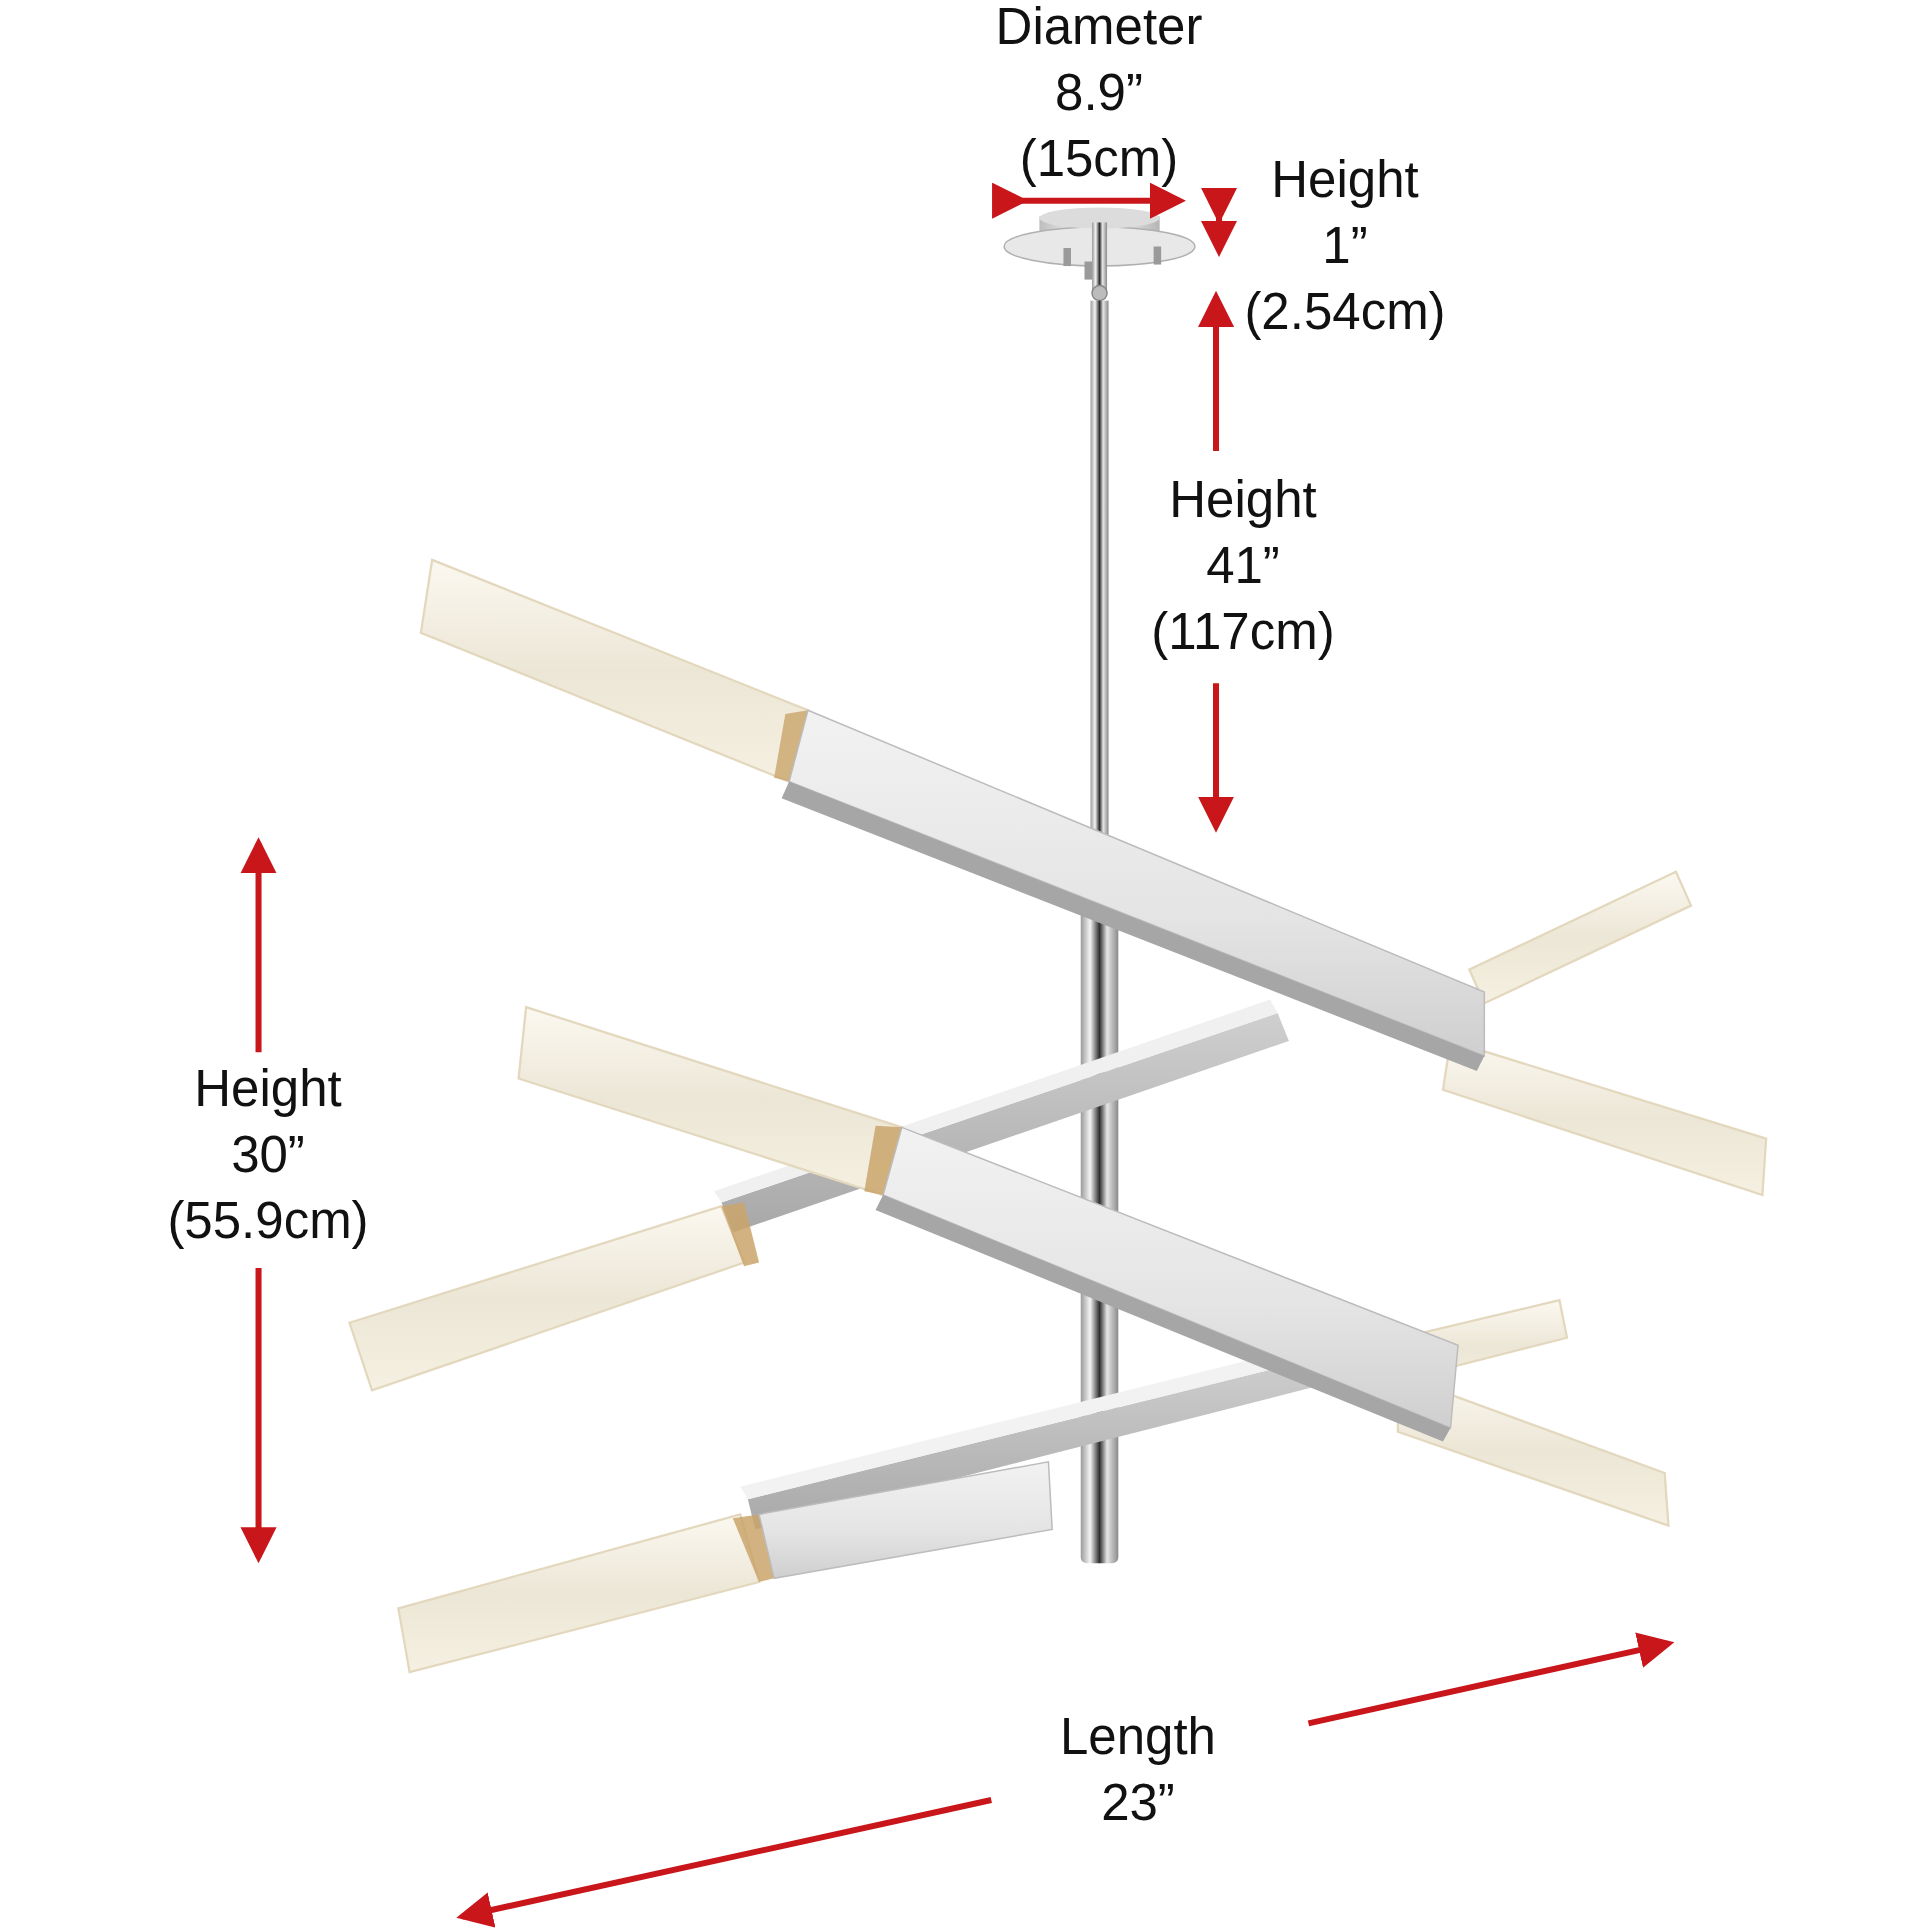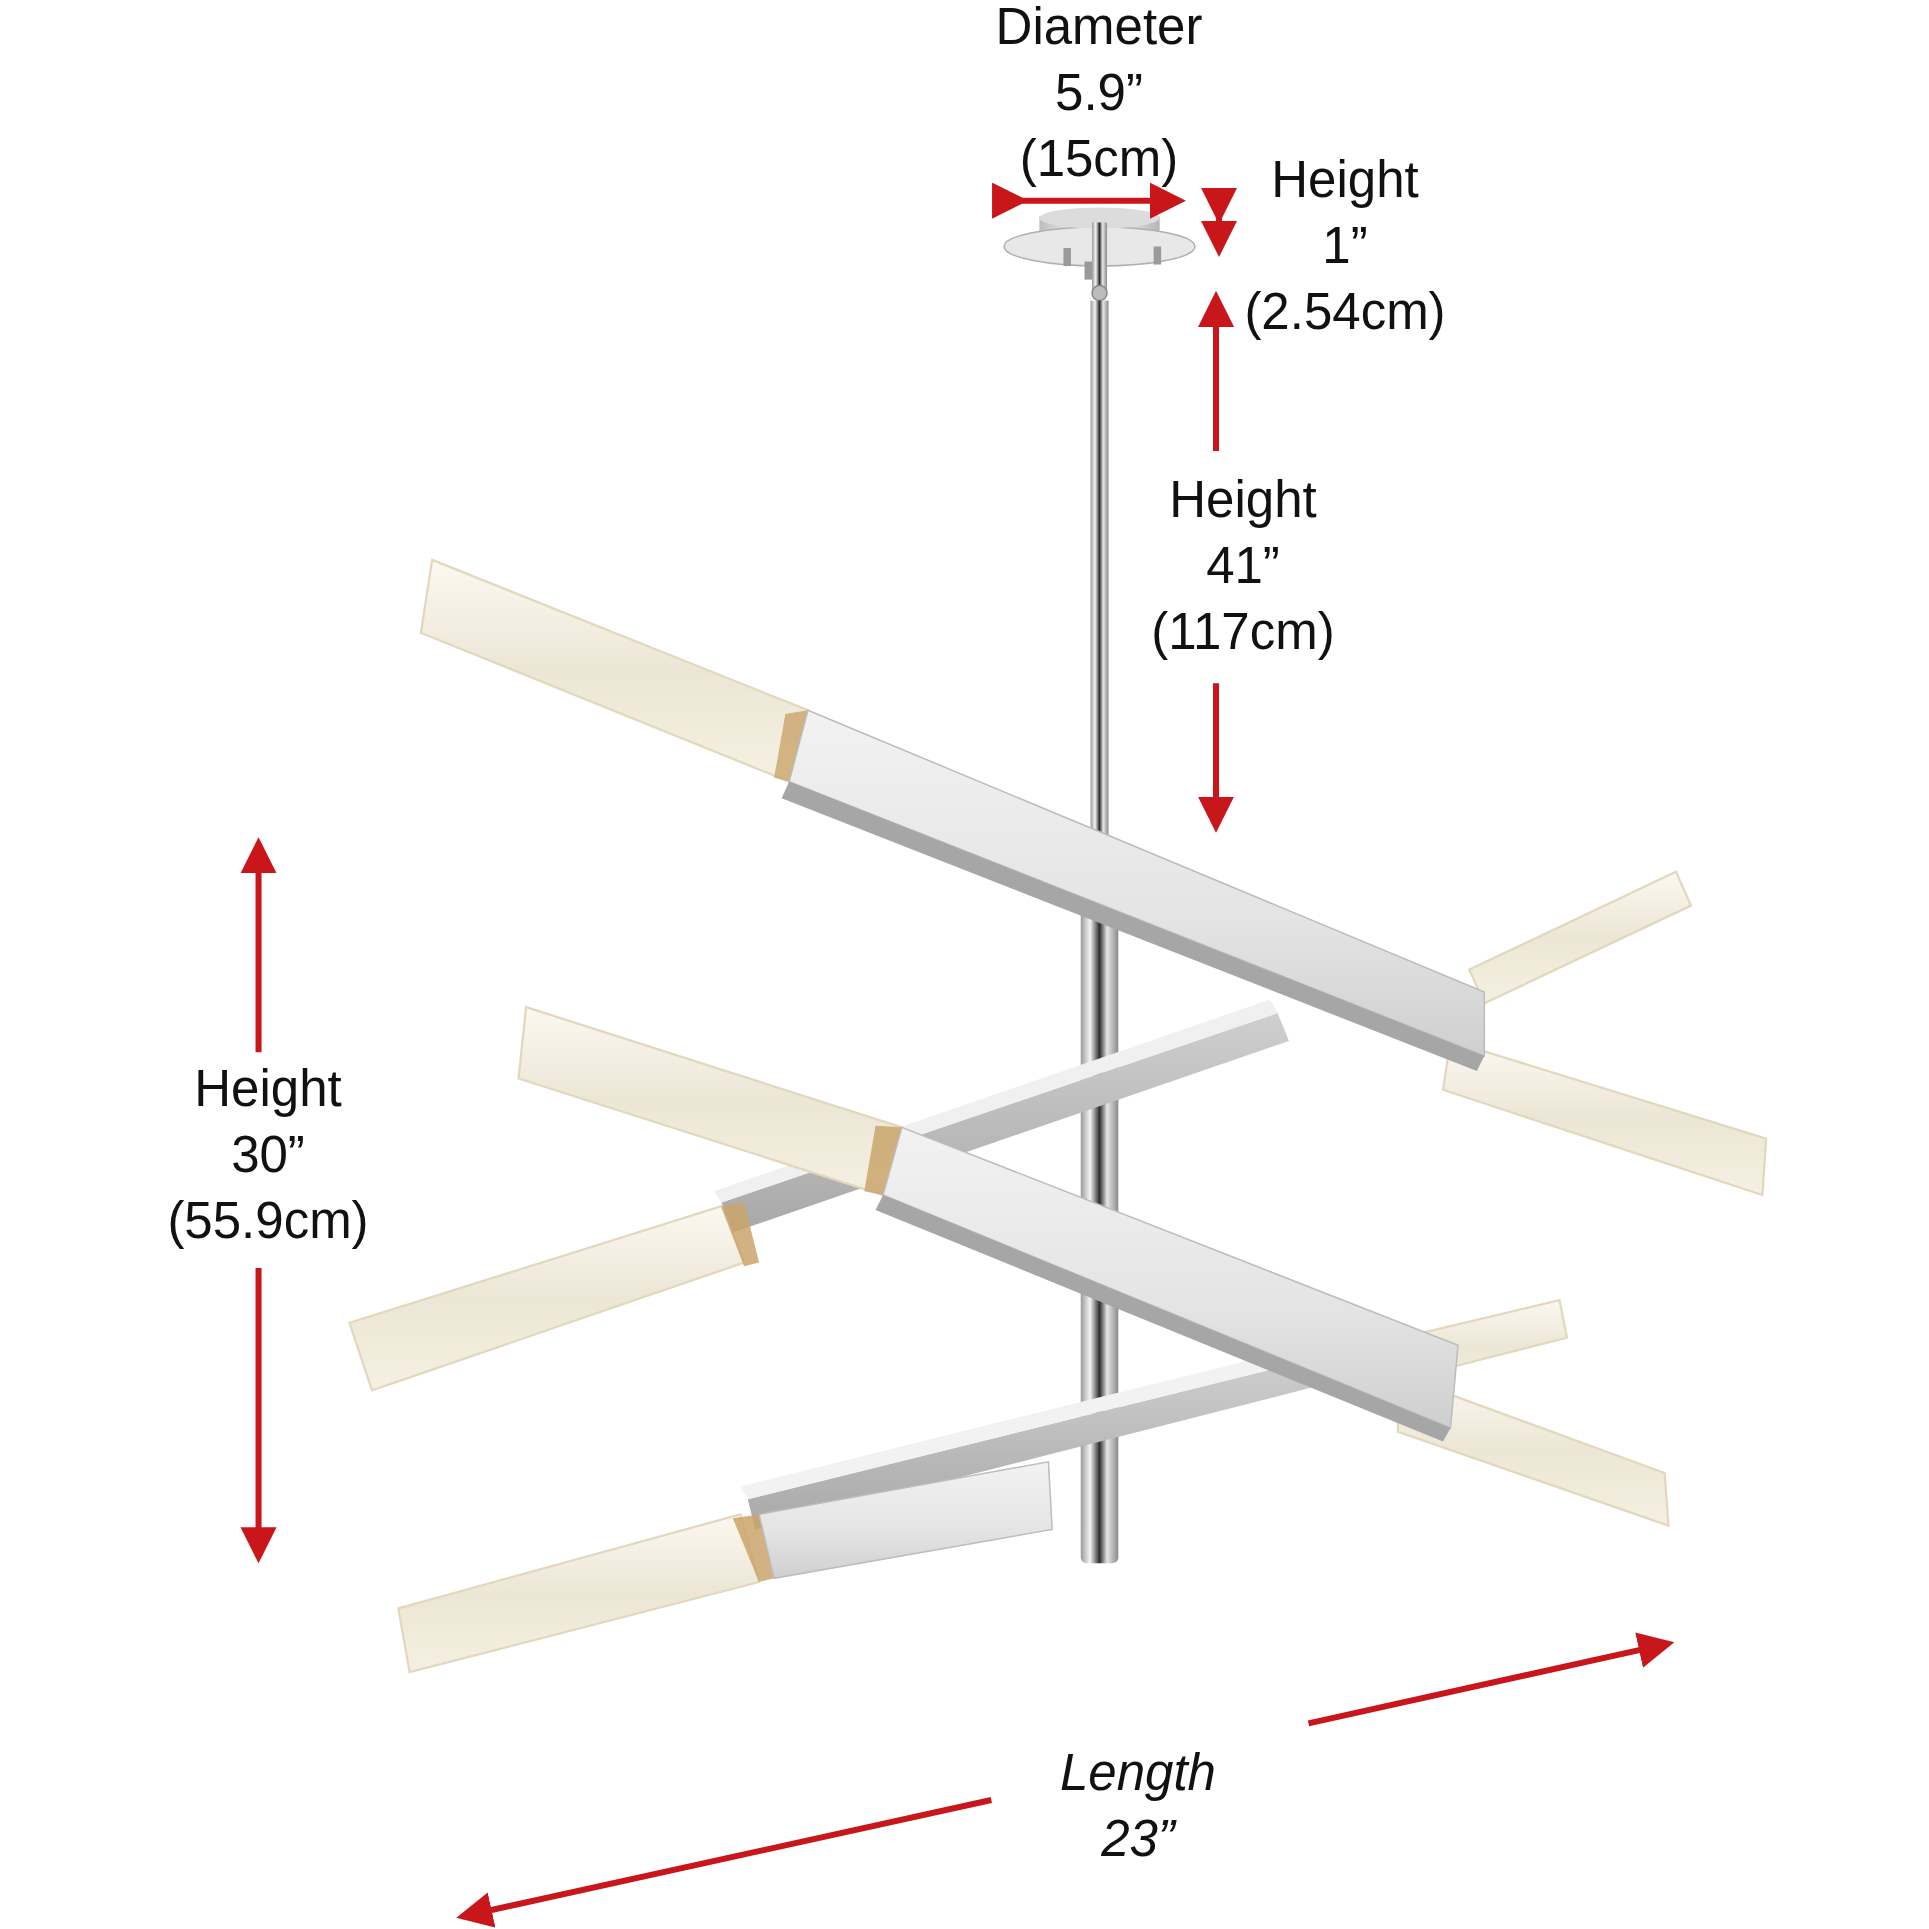--- a/index.html
+++ b/index.html
@@ -116,21 +116,21 @@
       <line x1="344" y1="1687" x2="344" y2="2072" marker-end="url(#ah)"></line>
 
       <line x1="1319" y1="2395" x2="615" y2="2550" marker-end="url(#ah)"></line>
       <line x1="1741" y1="2293" x2="2220" y2="2187" marker-end="url(#ah)"></line>
     </g>
   </svg>
 
   
   <div class="label" style="left:1099px; top:-6px;">
     <span>Diameter</span>
-    <span>5.9”</span>
+    <span>8.9”</span>
     <span>(15cm)</span>
   </div>
 
   <div class="label" style="left:1345px; top:147px;">
     <span>Height</span>
     <span>1”</span>
     <span>(2.54cm)</span>
   </div>
 
   <div class="label" style="left:1243px; top:467px;">
@@ -138,18 +138,18 @@
     <span>41”</span>
     <span>(117cm)</span>
   </div>
 
   <div class="label" style="left:268px; top:1056px;">
     <span>Height</span>
     <span>30”</span>
     <span>(55.9cm)</span>
   </div>
 
-  <div class="label" style="left:1138px; top:1740px;font-style:italic;">
+  <div class="label" style="left:1138px; top:1704px;">
     <span>Length</span>
     <span>23”</span>
   </div>
 </div>
 
 
 </body></html>

